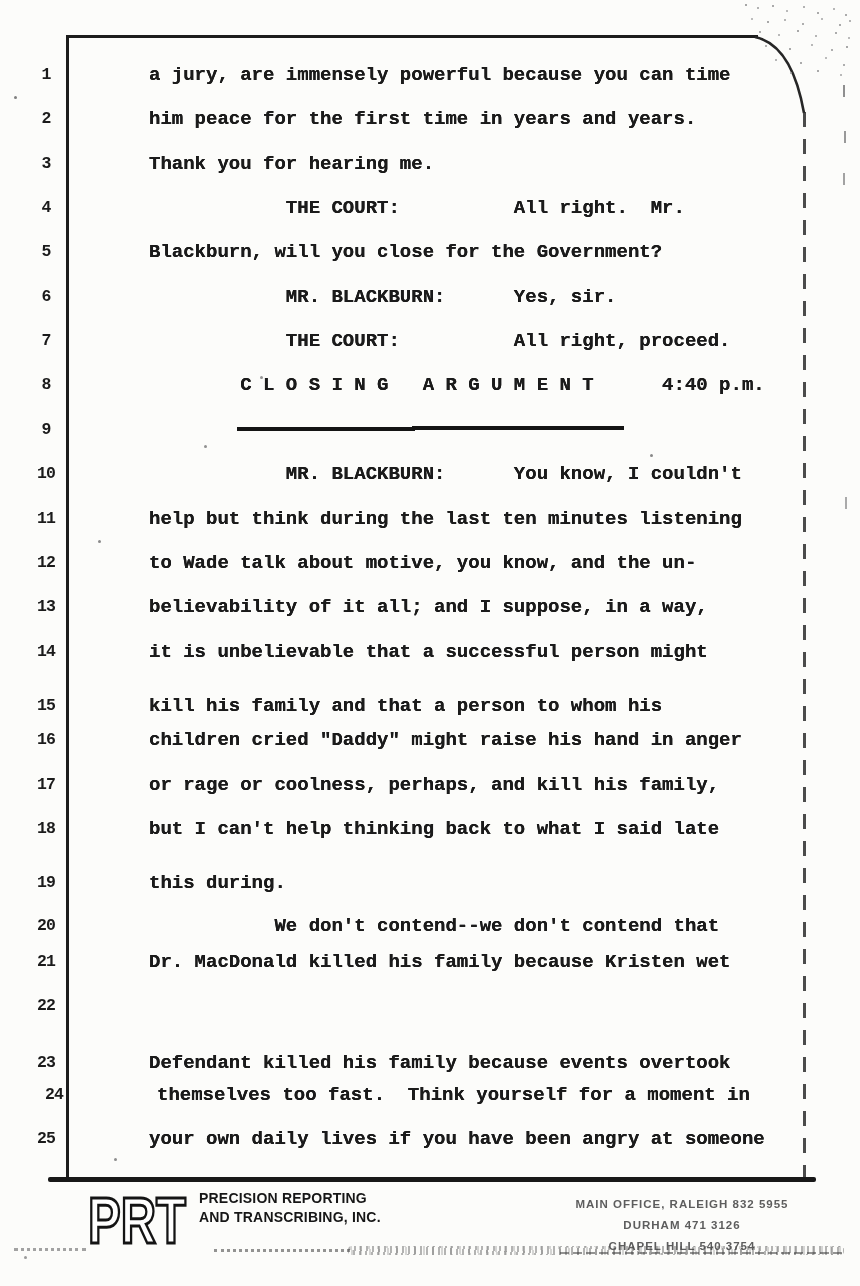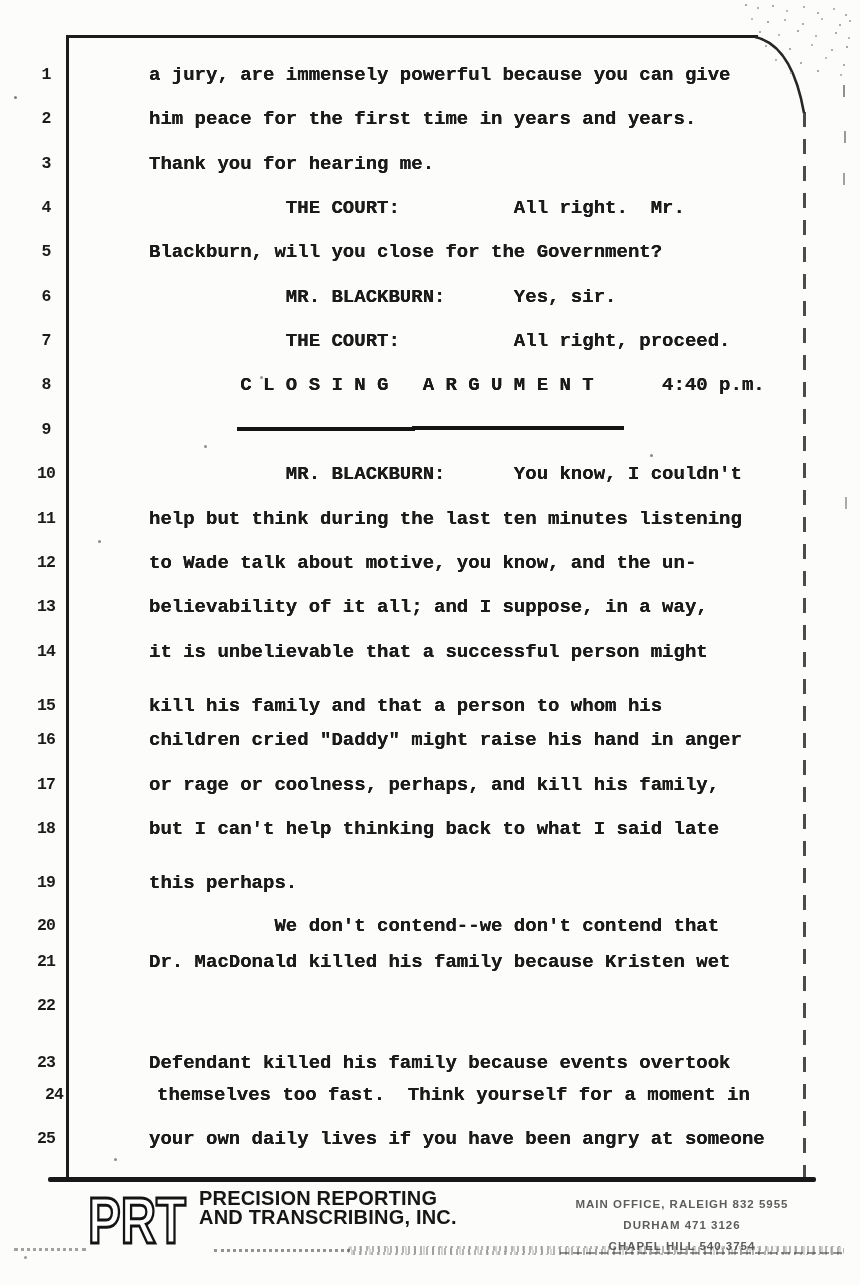--- a/index.html
+++ b/index.html
@@ -32,21 +32,21 @@
     font-size:19px;font-weight:700;
     text-shadow:0 0 .5px #000;
   }
   .heading-underline-a{position:absolute;left:237px;top:427px;width:178px;height:4px;background:#141414;}
   .heading-underline-b{position:absolute;left:412px;top:426px;width:212px;height:4px;background:#141414;}
   
   .footer-logo{position:absolute;left:86px;top:1189px;width:104px;height:66px;}
   .company{
     position:absolute;left:199px;top:1189px;
     font-family:"Liberation Sans",sans-serif;font-weight:700;
-    font-size:20px;line-height:19px;letter-spacing:.2px;color:#161616;
+    font-size:14px;line-height:19px;letter-spacing:.2px;color:#161616;
   }
   .offices{
     position:absolute;left:548px;top:1194px;width:268px;text-align:center;
     font-family:"Liberation Sans",sans-serif;font-weight:600;
     font-size:11.5px;line-height:21px;letter-spacing:1px;color:#5d5d5d;
   }
   
   .noise-tr{
     position:absolute;left:745px;top:4px;width:2px;height:2px;background:#8a8a8a;border-radius:50%;
     box-shadow:12px 3px #9a9a9a,27px 1px #8f8f8f,41px 6px #a5a5a5,58px 2px #9a9a9a,72px 8px #8f8f8f,
@@ -87,21 +87,21 @@
   <div class="border-top"></div>
   <svg class="corner-curve" width="60" height="84">
     <path d="M5,4 Q42,12 54,80" fill="none" stroke="#262626" stroke-width="2.6"></path>
   </svg>
   <div class="border-right-dashed"></div>
   <div class="border-bottom"></div>
 
   <div id="transcript-body">
       <div class="trow" style="top: 62px;">
         <span class="lnum">1</span>
-        <span class="ltext">a jury, are immensely powerful because you can give</span>
+        <span class="ltext">a jury, are immensely powerful because you can time</span>
       </div>
       <div class="trow" style="top: 106.35px;">
         <span class="lnum">2</span>
         <span class="ltext">him peace for the first time in years and years.</span>
       </div>
       <div class="trow" style="top: 150.7px;">
         <span class="lnum">3</span>
         <span class="ltext">Thank you for hearing me.</span>
       </div>
       <div class="trow" style="top: 195.05px;">
@@ -159,21 +159,21 @@
       <div class="trow" style="top: 771.6px;">
         <span class="lnum">17</span>
         <span class="ltext">or rage or coolness, perhaps, and kill his family,</span>
       </div>
       <div class="trow" style="top: 815.95px;">
         <span class="lnum">18</span>
         <span class="ltext">but I can't help thinking back to what I said late</span>
       </div>
       <div class="trow" style="top: 860.3px; margin-top: 10px;">
         <span class="lnum">19</span>
-        <span class="ltext">this perhaps.</span>
+        <span class="ltext">this during.</span>
       </div>
       <div class="trow" style="top: 913px; padding-left: 26px;">
         <span class="lnum">20</span>
         <span class="ltext">           We don't contend--we don't contend that</span>
       </div>
       <div class="trow" style="top: 949px;">
         <span class="lnum">21</span>
         <span class="ltext">Dr. MacDonald killed his family because Kristen wet</span>
       </div>
       <div class="trow" style="top: 993.35px;">

